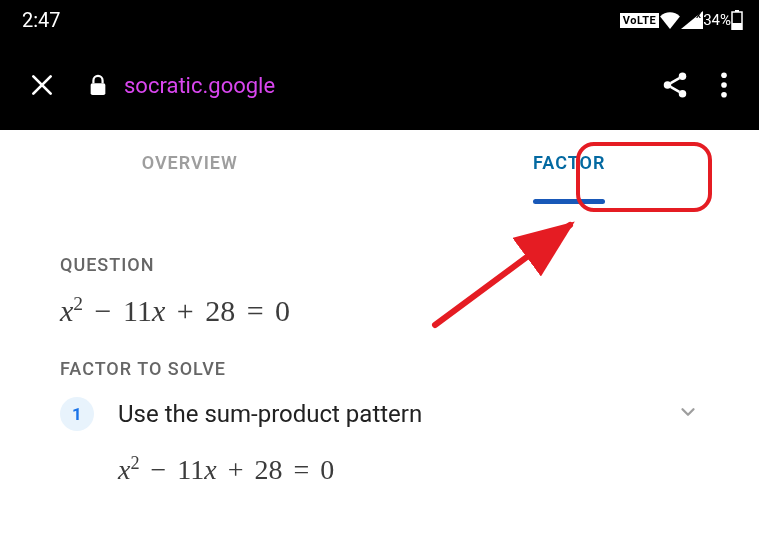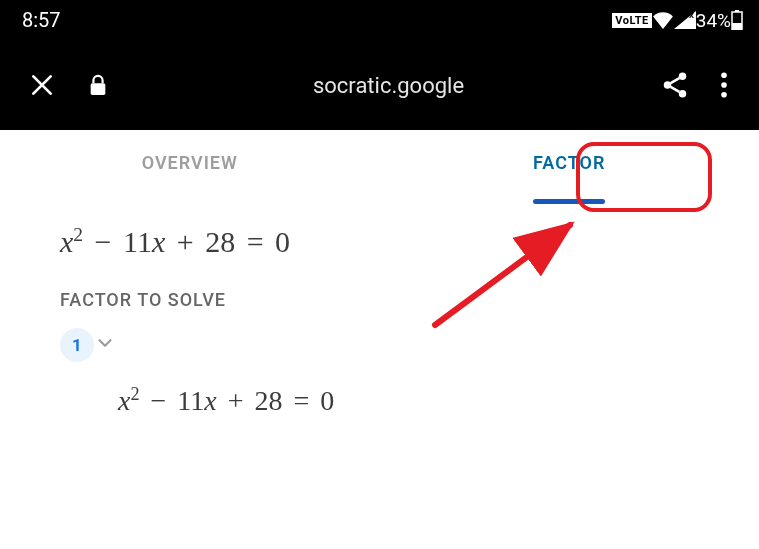--- a/index.html
+++ b/index.html
@@ -4,27 +4,27 @@
 <style>
   * { box-sizing: border-box; margin: 0; padding: 0; }
   html, body { width: 759px; height: 549px; overflow: hidden; font-family: Roboto, Arial, sans-serif; background: #fff; }
   .screen { width: 759px; height: 549px; position: relative; background: #fff; }
 
   
   .statusbar { background: #000; color: #fff; height: 40px; display: flex; align-items: center; justify-content: space-between; padding: 0 16px 0 22px; font-size: 20px; font-weight: 400; }
   .status-right { display: flex; align-items: center; }
   .volte { background: #fff; color: #000; font-size: 11px; font-weight: 700; padding: 1px 3px; letter-spacing: .5px; }
   .wifi-icon, .signal-icon, .battery-icon { display: inline-flex; align-items: center; }
-  .battery-pct { font-size: 19px; text-align: center; }
+  .battery-pct { font-size: 15px; text-align: center; }
 
   
   .headerbar { background: #000; color: #fff; height: 90px; display: flex; align-items: center; padding: 0 20px 0 24px; }
   .headerbar .close { width: 36px; height: 36px; display: flex; align-items: center; justify-content: center; cursor: pointer; }
   .headerbar .lock { width: 36px; height: 36px; display: flex; align-items: center; justify-content: center; margin-left: 20px; }
-  .headerbar .url { font-size: 22px; margin-left: 8px; flex: 1; color: #e5e5e5; text-align: center; }
+  .headerbar .url { font-size: 22px; margin-left: 8px; flex: 1; color: #d946ef; }
   .headerbar .share { width: 44px; height: 44px; display: flex; align-items: center; justify-content: center; cursor: pointer; margin-right: 12px; }
   .headerbar .menu { width: 30px; height: 44px; display: flex; align-items: center; justify-content: center; cursor: pointer; }
 
   
   .tabs { display: flex; height: 64px; align-items: center; border-bottom: none; }
   .tab { flex: 1; text-align: center; font-size: 18px; font-weight: 600; letter-spacing: 1px; color: #9e9e9e; cursor: pointer; position: relative; height: 100%; display: flex; align-items: center; justify-content: center; }
   .tab.active { color: #0369a1; }
   .tab-underline { position: absolute; bottom: -10px; left: 50%; transform: translateX(-50%); width: 72px; height: 5px; background: #1858b8; border-radius: 3px; }
 
   
@@ -47,21 +47,21 @@
   .step-chevron { color: #9e9e9e; }
   .step-eq { margin-left: 58px; margin-top: 22px; font-family: 'Georgia', 'Times New Roman', serif; font-style: italic; font-size: 28px; color: #3c3c3c; }
   .step-eq sup { font-size: 0.65em; vertical-align: super; font-style: normal; }
 </style>
 </head>
 <body>
 
 <div class="screen">
 
   <div class="statusbar">
-    <span>8:57</span>
+    <span>2:47</span>
     <div class="status-right">
       <span class="volte">VoLTE</span>
       <span class="wifi-icon">
         <svg width="22" height="18" viewBox="0 0 24 20">
             <path fill="#fff" d="M12 20 L1 6 C7 0 17 0 23 6 Z"></path>
           </svg>
       </span>
       <span class="signal-icon">
         <svg width="22" height="18" viewBox="0 0 22 18">
             <path fill="#fff" d="M0 18 L22 18 L22 0 Z"></path>
@@ -123,35 +123,37 @@
   <svg class="arrow-overlay" viewBox="0 0 240 160">
     <defs>
       <marker id="ah" markerWidth="12" markerHeight="12" refX="9" refY="4" orient="auto">
         <path d="M0,0 L10,4 L0,8 Z" fill="#e51c23"></path>
       </marker>
     </defs>
     <line x1="15" y1="145" x2="150" y2="45" stroke="#e51c23" stroke-width="6" marker-end="url(#ah)" stroke-linecap="round"></line>
   </svg>
 
   <div class="content">
+    <div class="label">QUESTION</div>
 
     <div class="equation">
       <span>x</span><sup>2</sup>
       <span class="eqsp">−</span>
       <span class="num">11</span><span>x</span>
       <span class="eqsp">+</span>
       <span class="num">28</span>
       <span class="eqsp">=</span>
       <span class="num">0</span>
     </div>
 
     <div class="label">FACTOR TO SOLVE</div>
 
     <div class="step">
       <div class="step-badge">1</div>
+      <div class="step-title">Use the sum-product pattern</div>
       <div class="step-chevron">
         <svg width="22" height="22" viewBox="0 0 24 24">
             <path d="M6 9 L12 15 L18 9" fill="none" stroke="#9e9e9e" stroke-width="2.5" stroke-linecap="round" stroke-linejoin="round"></path>
           </svg>
       </div>
     </div>
 
     <div class="step-eq">
       <span>x</span><sup>2</sup>
       <span class="eqsp">−</span>

